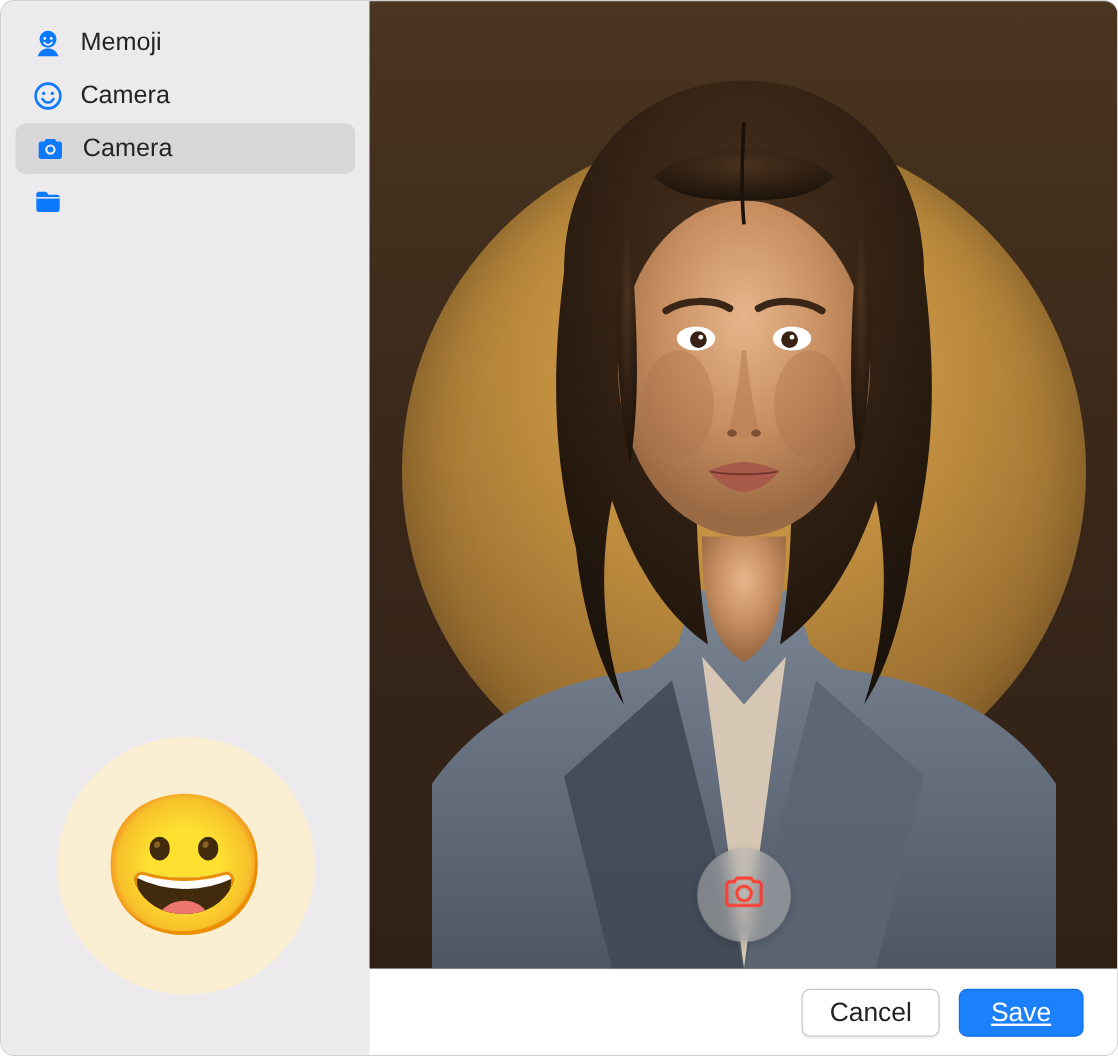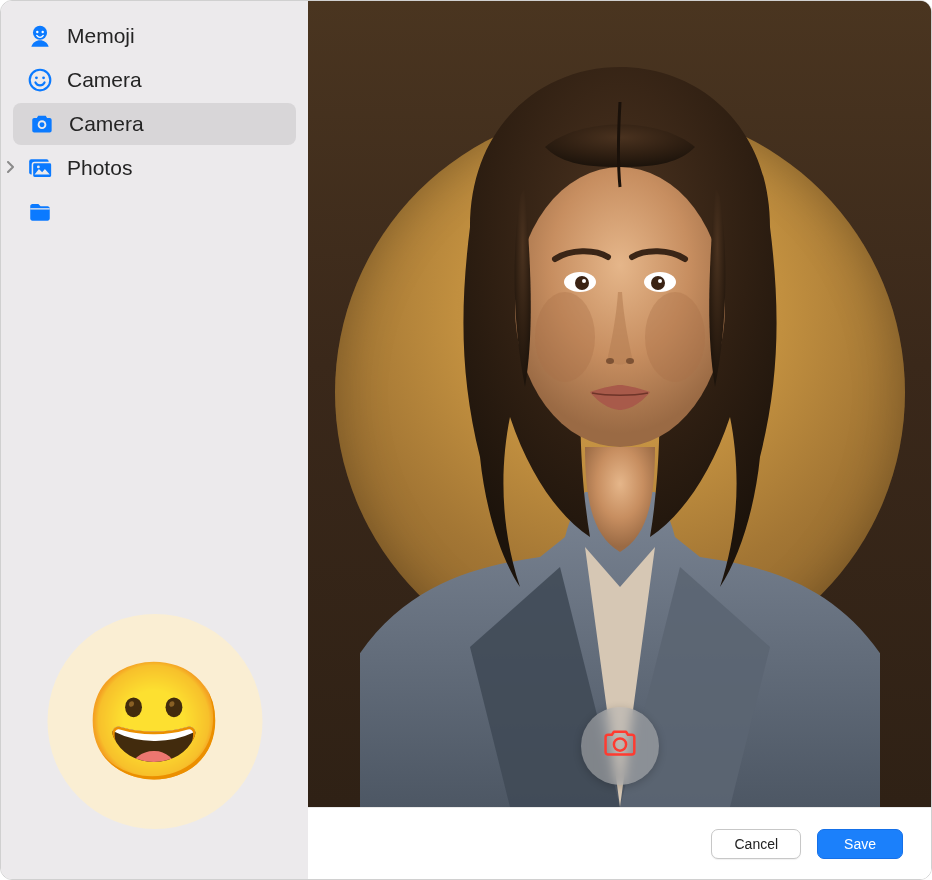--- a/index.html
+++ b/index.html
@@ -135,38 +135,39 @@
       height: 72px;
       background: #fff;
       display: flex;
       align-items: center;
       justify-content: flex-end;
       gap: 16px;
       padding: 0 28px;
       border-top: 1px solid #eaeaea;
     }
     .btn {
-      font-size: 14px;
+      font-size: 22px;
       padding: 6px 22px;
       border-radius: 7px;
       cursor: pointer;
       border: 1px solid transparent;
     }
     .btn-cancel {
       background: #fff;
       color: #222;
       border: 1px solid #c7c7c7;
       box-shadow: 0 1px 1px rgba(0,0,0,0.06);
     }
     .btn-save {
       background: #1b80fb;
       color: #fff;
       border: 1px solid #1570e8;
       font-weight: 500;
       padding: 6px 26px;
+      text-decoration: underline;
     }
   </style>
 </head>
 <body>
 
 <div class="root">
 
   <aside class="sidebar">
     <div class="sidebar-list">
 
@@ -200,36 +201,20 @@
         <span class="icon">
           <svg viewBox="0 0 24 24" width="26" height="26">
               <path d="M3 8.2c0-1 .8-1.8 1.8-1.8h2.4l1.3-2h6.9l1.3 2h2.4c1 0 1.8.8 1.8 1.8V18c0 1-.8 1.8-1.8 1.8H4.8C3.8 19.8 3 19 3 18V8.2z" fill="#0b7aff"></path>
               <circle cx="12" cy="12.6" r="4" fill="#eceaec"></circle>
               <circle cx="12" cy="12.6" r="2.3" fill="#0b7aff"></circle>
             </svg>
         </span>
         <span class="label">Camera</span>
       </div>
 
-      <div class="sidebar-item">
-        <span class="disclosure">
-          <svg viewBox="0 0 8 12" width="8" height="12">
-              <path d="M1 1l5 5-5 5" stroke="#8a8a8a" stroke-width="2" fill="none" stroke-linecap="round" stroke-linejoin="round"></path>
-            </svg>
-        </span>
-        <span class="icon">
-          <svg viewBox="0 0 24 24" width="26" height="26">
-              <rect x="2" y="4" width="18" height="14" rx="2" fill="#0b7aff"></rect>
-              <rect x="5" y="7" width="18" height="14" rx="2" fill="#0b7aff" stroke="#eceaec" stroke-width="1.4"></rect>
-              <path d="M7 18l4-5 3 3 2.5-3L21 18" fill="#eceaec"></path>
-              <circle cx="10.5" cy="11" r="1.3" fill="#eceaec"></circle>
-            </svg>
-        </span>
-        <span class="label">Photos</span>
-      </div>
 
       <div class="sidebar-item">
         <span class="icon">
           <svg viewBox="0 0 24 24" width="26" height="26">
               <path d="M3 6.5c0-1.1.9-2 2-2h5.5l2 2.2H19c1.1 0 2 .9 2 2V18c0 1.1-.9 2-2 2H5c-1.1 0-2-.9-2-2V6.5z" fill="#0b7aff"></path>
               <rect x="3" y="8.5" width="18" height="1.2" fill="#eceaec"></rect>
             </svg>
         </span>
       </div>
 

